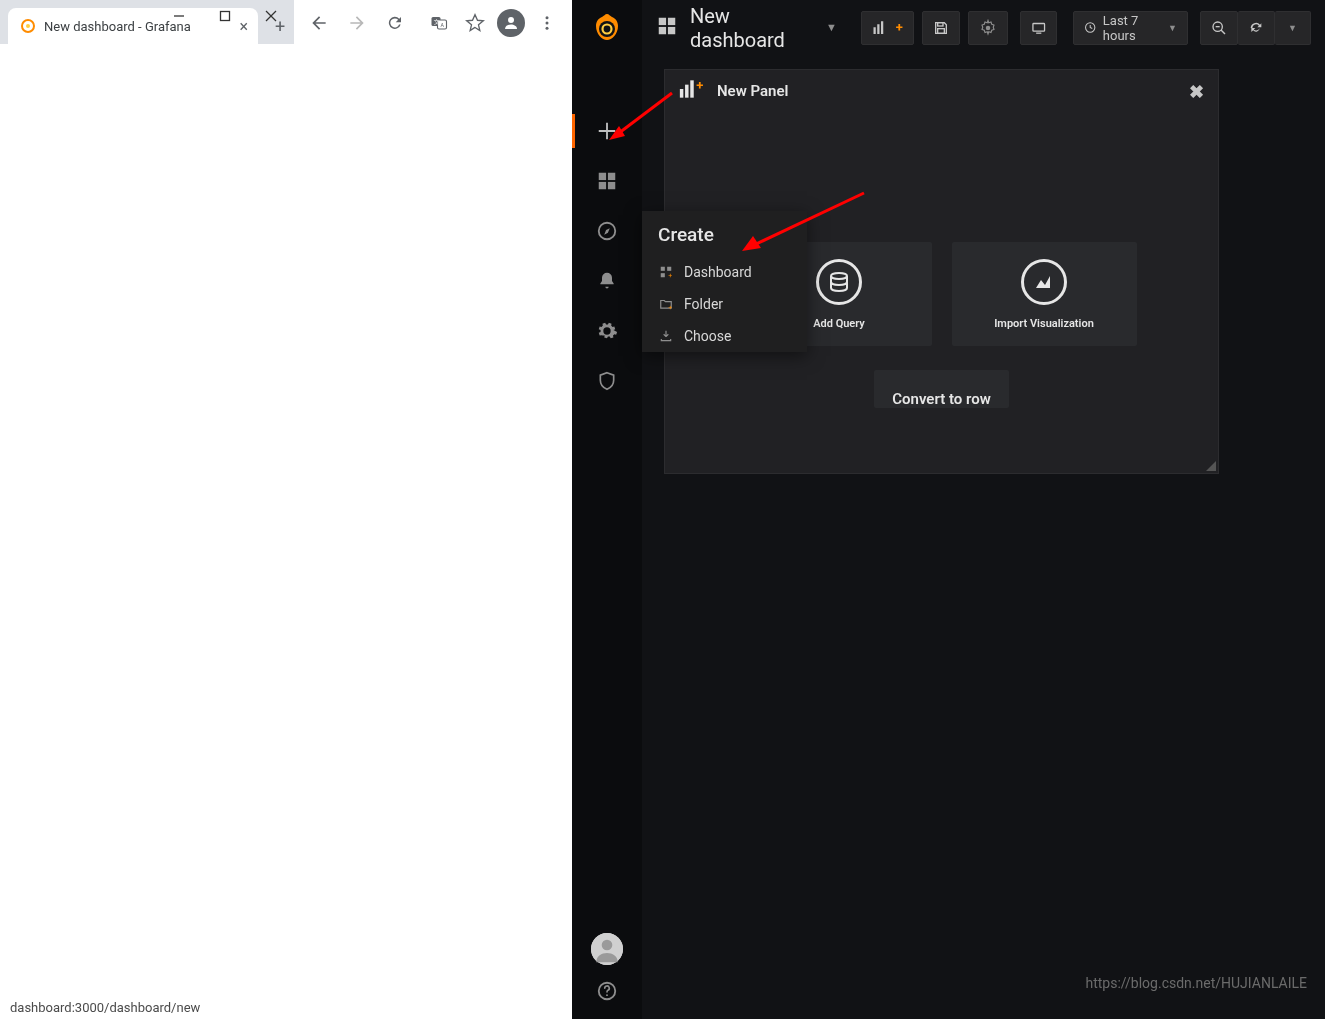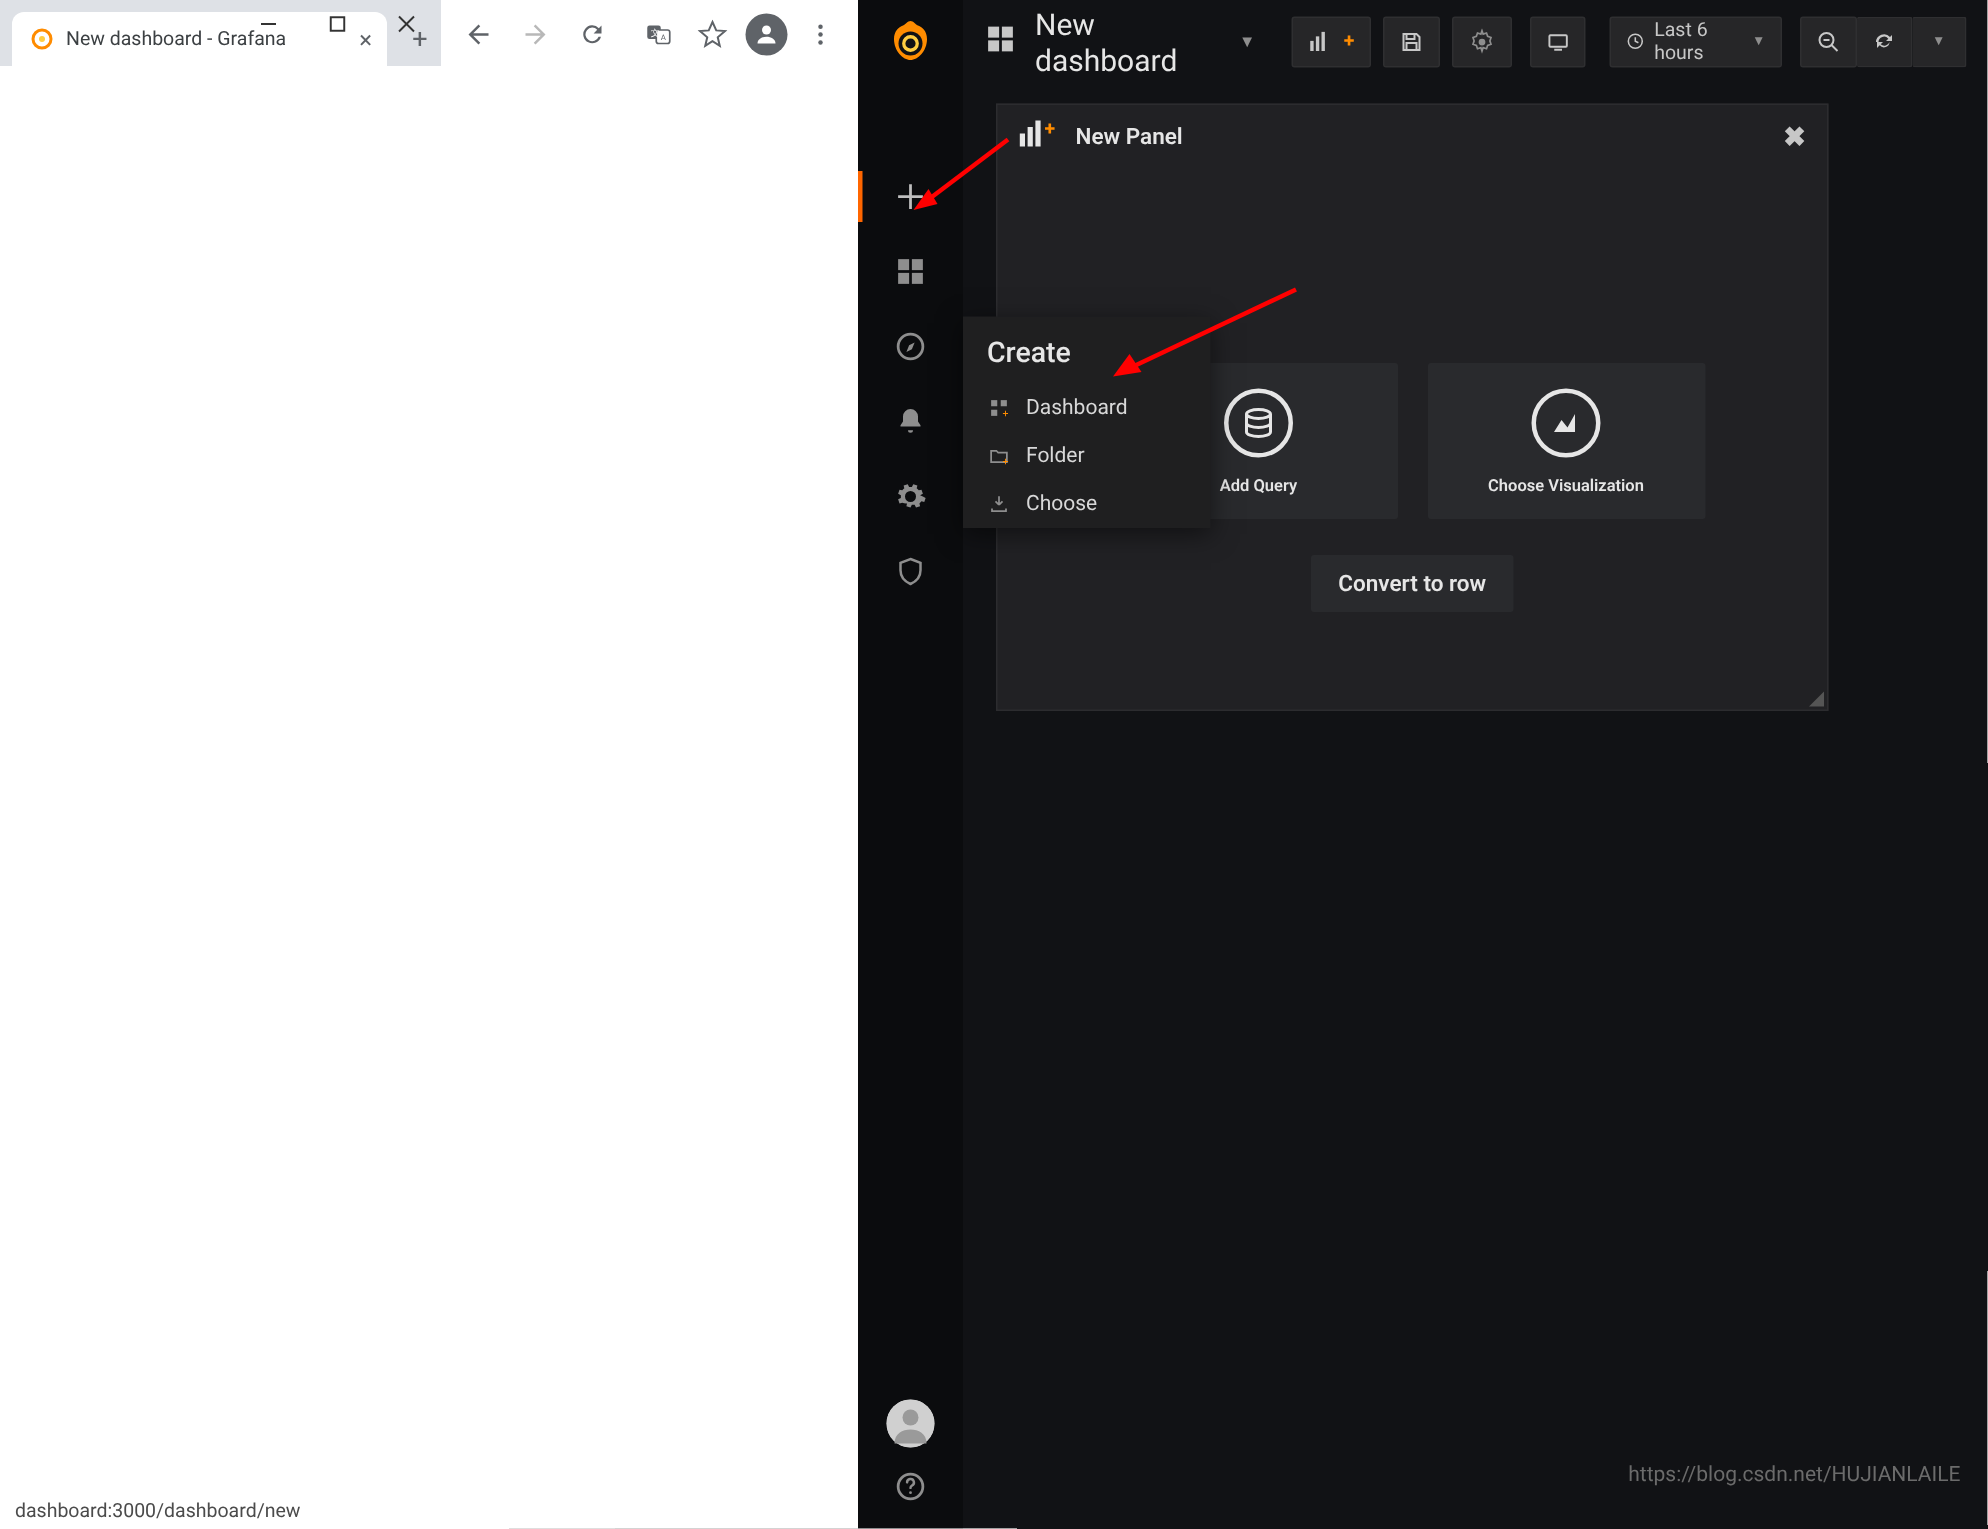--- a/index.html
+++ b/index.html
@@ -56,21 +56,21 @@
 
 .canvas { flex:1; padding: 14px 22px; position: relative; }
 .panelbox { width: 555px; height: 405px; background: #212124; border: 1px solid #2c2c2f; position: relative; }
 .panelhead { height: 42px; display:flex; align-items:center; padding: 0 14px; gap:12px; }
 .panelhead .ptitle { font-size:15px; font-weight:600; color:#e6e6e6; }
 .panelhead .close { margin-left:auto; color:#c7c7c7; font-size:18px; font-weight:700; }
 .panelbody { padding: 130px 10px 20px; display:flex; flex-direction:column; align-items:center; gap: 24px; }
 .cards { display:flex; gap:20px; }
 .card { width: 185px; height: 104px; background: #292a2d; display:flex; flex-direction:column; align-items:center; justify-content:center; gap:12px; color:#e6e6e6; font-weight:600; font-size:11px; border-radius:2px; }
 .card .bigicon { width:46px; height:46px; border:3px solid #e6e6e6; border-radius:50%; display:flex; align-items:center; justify-content:center; }
-.convert { height:38px; padding: 0 18px; background:#292a2d; color:#e6e6e6; font-weight:600; font-size:15px; display:flex; align-items:center; border-radius:2px; }
+.convert { height:38px; padding: 0 18px; background:#292a2d; color:#e6e6e6; font-weight:600; font-size:15px; display:flex; align-items:flex-end; border-radius:2px; }
 .resize-handle { position:absolute; right:2px; bottom:2px; width:12px; height:12px; }
 .resize-handle::after { content:""; position:absolute; right:0; bottom:0; width:0; height:0; border-right:10px solid #555; border-top:10px solid transparent; }
 
 
 .watermark { position:absolute; right:18px; bottom:28px; color:#6b6b6b; font-size:14px; }
 .statusbar { position:absolute; left:0; bottom:0; height:24px; background:#fff; color:#4b4b4b; font-size:13px; padding:0 10px; display:flex; align-items:center; min-width:410px; border-top-right-radius:3px; }
 
 
 .arrow { position:absolute; z-index:60; }
 .arrow svg line { stroke:#ff0000; stroke-width:3; }
@@ -302,21 +302,21 @@
             <svg width="18" height="16" viewBox="0 0 24 20">
               <rect x="3" y="3" width="18" height="12" rx="1" fill="none" stroke="#c7c7c7" stroke-width="2"></rect>
               <line x1="8" y1="18" x2="16" y2="18" stroke="#c7c7c7" stroke-width="2"></line>
             </svg>
           </div>
         <div class="tbtn">
           <svg width="15" height="15" viewBox="0 0 24 24">
               <circle cx="12" cy="12" r="9" fill="none" stroke="#c7c7c7" stroke-width="2"></circle>
               <path d="M12 7v5l4 2" fill="none" stroke="#c7c7c7" stroke-width="2"></path>
             </svg>
-          <span>Last 6 hours</span>
+          <span>Last 7 hours</span>
           <span style="font-size:9px;color:#8e8e8e">▼</span>
         </div>
         <div class="tbtngroup tight">
           <div class="tbtn">
               <svg width="16" height="16" viewBox="0 0 24 24">
                 <circle cx="10" cy="10" r="7" fill="none" stroke="#c7c7c7" stroke-width="2"></circle>
                 <line x1="15" y1="15" x2="21" y2="21" stroke="#c7c7c7" stroke-width="2"></line>
                 <line x1="7" y1="10" x2="13" y2="10" stroke="#c7c7c7" stroke-width="2"></line>
               </svg>
             </div>
@@ -355,21 +355,21 @@
                     </svg>
                 </span>
                 <span>Add Query</span>
               </div>
               <div class="card">
                 <span class="bigicon">
                   <svg width="24" height="24" viewBox="0 0 24 24">
                       <path d="M4 18l5-8 4 5 5-9v12z" fill="#e6e6e6"></path>
                     </svg>
                 </span>
-                <span>Choose Visualization</span>
+                <span>Import Visualization</span>
               </div>
             </div>
             <div class="convert">
               <span>Convert to row</span>
             </div>
           </div>
           <div class="resize-handle"></div>
         </div>
       </div>
     </div>

